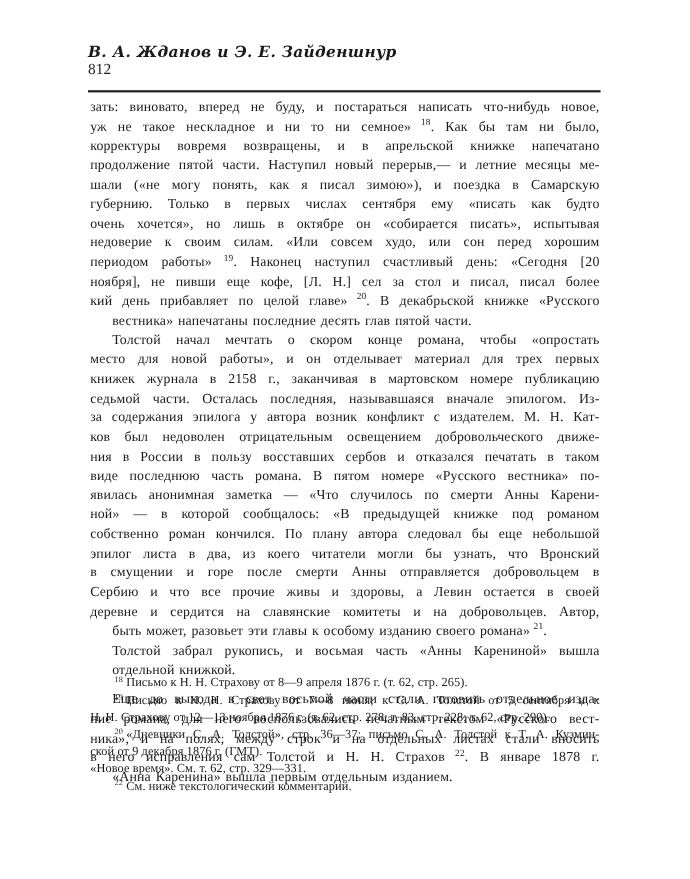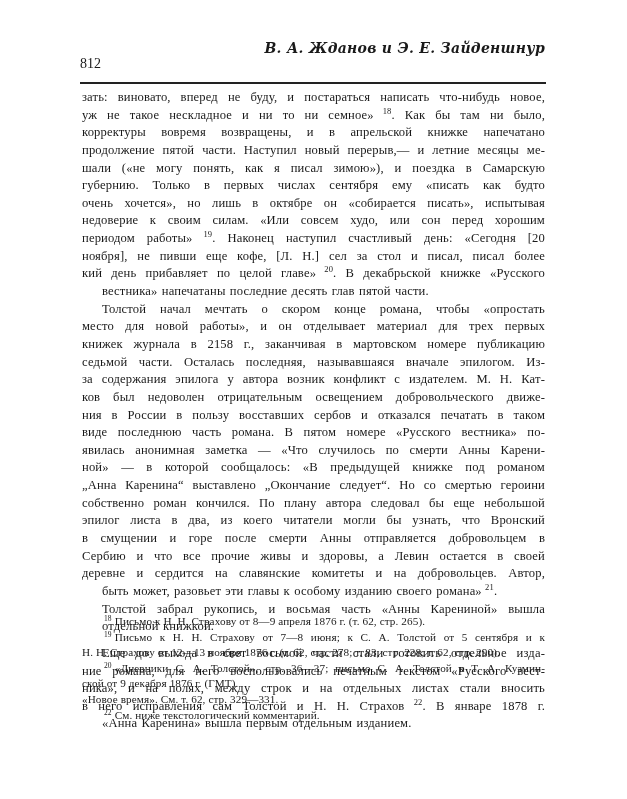--- a/index.html
+++ b/index.html
@@ -1,18 +1,18 @@
 <!DOCTYPE html>
 <html><head>
 <meta charset="utf-8">
 <style>
   html, body { margin: 0; padding: 0; background: #ffffff; }
   body { width: 627px; height: 799px; position: relative; overflow: hidden; color: #1a1a1a; font-family: "DejaVu Serif", serif; }
   .page-number { position: absolute; left: 80px; top: 56px; font-size: 14px; font-family: "Liberation Serif", serif; }
-  .running-head { position: absolute; left: 80px; width: 465px; top: 40px; text-align: right; font-size: 14px; font-style: italic; font-weight: bold; font-family: "DejaVu Serif", serif; letter-spacing: 0.3px; }
+  .running-head { position: absolute; left: 80px; width: 465px; top: 40px; text-align: left; font-size: 14px; font-style: italic; font-weight: bold; font-family: "DejaVu Serif", serif; letter-spacing: 0.3px; }
   .rule { position: absolute; left: 80px; width: 466px; top: 82px; height: 1.5px; background: #222; }
   .body-text { position: absolute; left: 82px; top: 89px; width: 463px; }
   .line { display: block; height: 17.65px; line-height: 17.65px; font-size: 12.6px; font-family: Liberation Serif, serif; text-align: justify; text-align-last: justify; white-space: nowrap; overflow: visible; letter-spacing: 0.15px; word-spacing: 1px; }
   .line.last { text-align-last: left; margin-left: 20px; }
   .line.indent { padding-left: 20px; }
   .para-gap { height: 9px; }
   sup { font-size: 8.5px; line-height: 0; vertical-align: 5px; }
   .footnotes { position: absolute; left: 82px; top: 614px; width: 463px; }
   .fn-line { display: block; height: 15.6px; line-height: 15.6px; font-size: 11.2px; font-family: "Liberation Serif", serif; text-align: justify; text-align-last: justify; white-space: nowrap; letter-spacing: 0.1px; }
   .fn-line.last { text-align-last: left; }
@@ -43,21 +43,20 @@
       <div class="line indent">Толстой начал мечтать о скором конце романа, чтобы «опростать</div>
       <div class="line">место для новой работы», и он отделывает материал для трех первых</div>
       <div class="line">книжек журнала в 2158 г., заканчивая в мартовском номере публикацию</div>
       <div class="line">седьмой части. Осталась последняя, называвшаяся вначале эпилогом. Из-</div>
       <div class="line">за содержания эпилога у автора возник конфликт с издателем. М. Н. Кат-</div>
       <div class="line">ков был недоволен отрицательным освещением добровольческого движе-</div>
       <div class="line">ния в России в пользу восставших сербов и отказался печатать в таком</div>
       <div class="line">виде последнюю часть романа. В пятом номере «Русского вестника» по-</div>
       <div class="line">явилась анонимная заметка — «Что случилось по смерти Анны Карени-</div>
       <div class="line">ной» — в которой сообщалось: «В предыдущей книжке под романом</div>
-      <div class="line">„Анна Каренина“ выставлено „Окончание следует“. Но со смертью героини</div>
       <div class="line">собственно роман кончился. По плану автора следовал бы еще небольшой</div>
       <div class="line">эпилог листа в два, из коего читатели могли бы узнать, что Вронский</div>
       <div class="line">в смущении и горе после смерти Анны отправляется добровольцем в</div>
       <div class="line">Сербию и что все прочие живы и здоровы, а Левин остается в своей</div>
       <div class="line">деревне и сердится на славянские комитеты и на добровольцев. Автор,</div>
       <div class="line last"><span>быть может, разовьет эти главы к особому изданию своего романа»</span><sup> 21</sup><span>.</span></div>
       <div class="line indent">Толстой забрал рукопись, и восьмая часть «Анны Карениной» вышла</div>
       <div class="line last">отдельной книжкой.</div>
       <div class="para-gap"></div>
       <div class="line indent">Еще до выхода в свет восьмой части стали готовить отдельное изда-</div>

